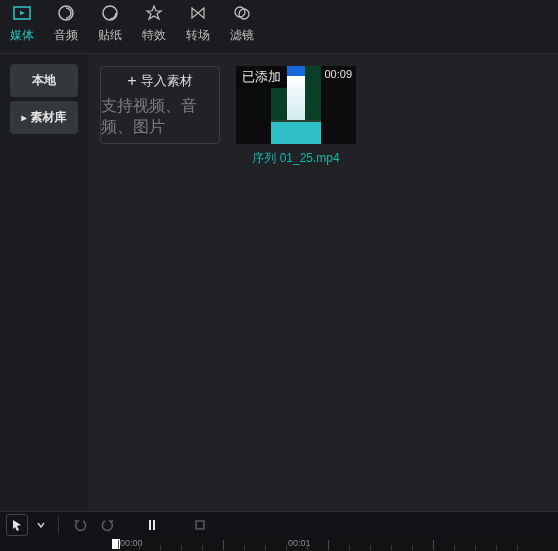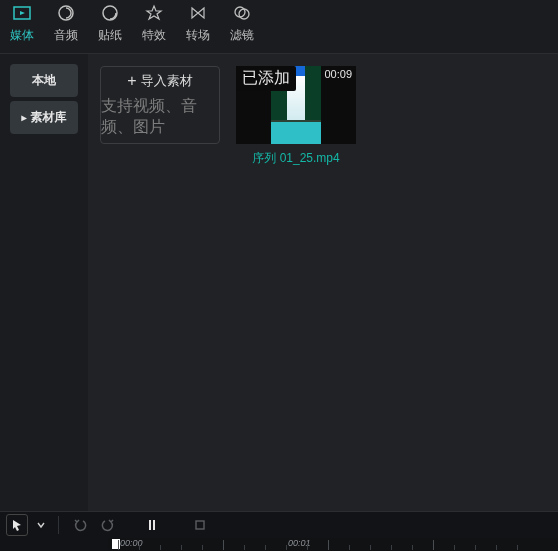--- a/index.html
+++ b/index.html
@@ -101,21 +101,21 @@
   }
   .clip .thumb {
     position:absolute; left:50%; top:0;
     transform:translateX(-50%);
     width: 50px; height:78px;
   }
   .clip .badge {
     position:absolute; left:0; top:0;
     background:#0b0b0b;
     color:#e6e6e6;
-    font-size:16px;
+    font-size:13px;
     padding:2px 6px;
     border-radius:2px;
   }
   .clip .dur {
     position:absolute; right:4px; top:2px;
     color:#e6e6e6; font-size:11px;
   }
   .clip-name {
     font-size:12px; color:#14b8a6;
   }
@@ -147,21 +147,20 @@
   }
   .tool-btn.boxed { border:1px solid #444; }
   .tool-btn.dim { color:#5a5d61; }
   .tool-divider { width:1px; height:18px; background:#2f3236; margin:0 4px; }
 
   .ruler {
     position:relative; height:14px;
     background:#111214;
     overflow:hidden;
     margin-left:108px;
-    font-style:italic;
   }
   .ruler .playhead {
     position:absolute; left:4px; top:1px;
     width:8px; height:10px; background:#fff;
   }
   .ruler .tick {
     position:absolute; top:2px; width:1px; height:10px; background:#4a4d52;
   }
   .ruler .tick.minor { height:5px; top:7px; background:#3a3d42; }
   .ruler .label {

